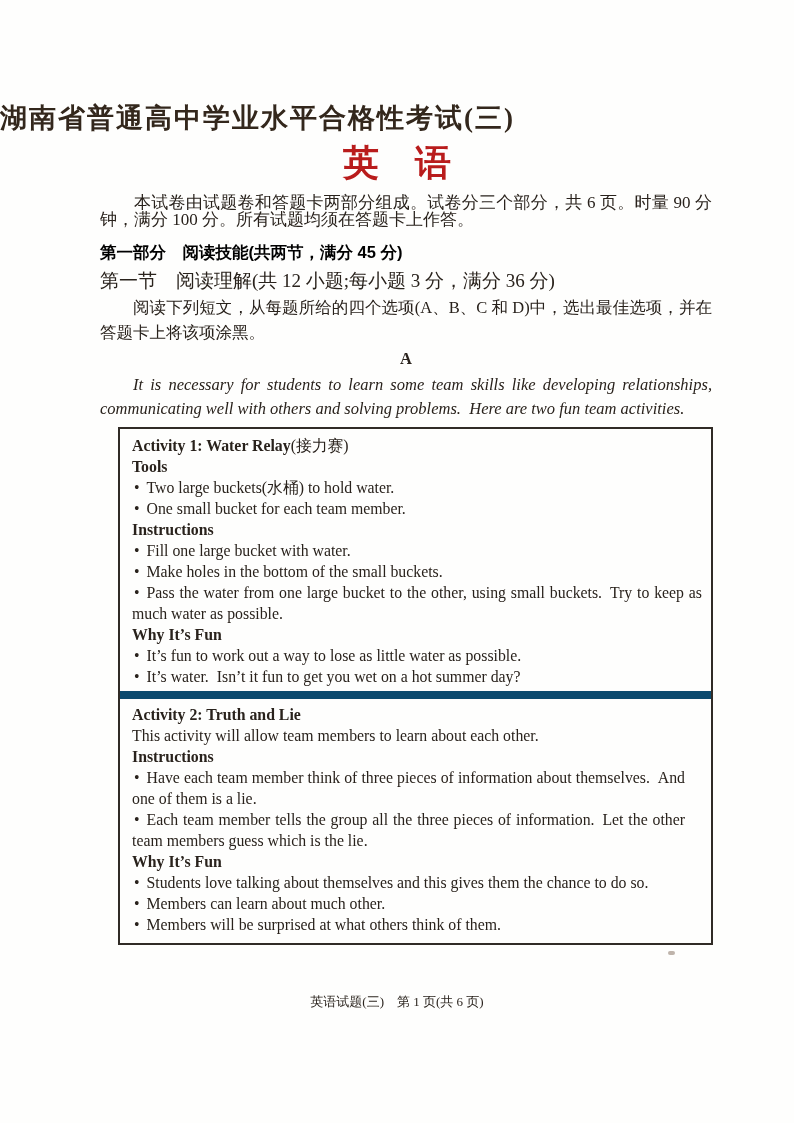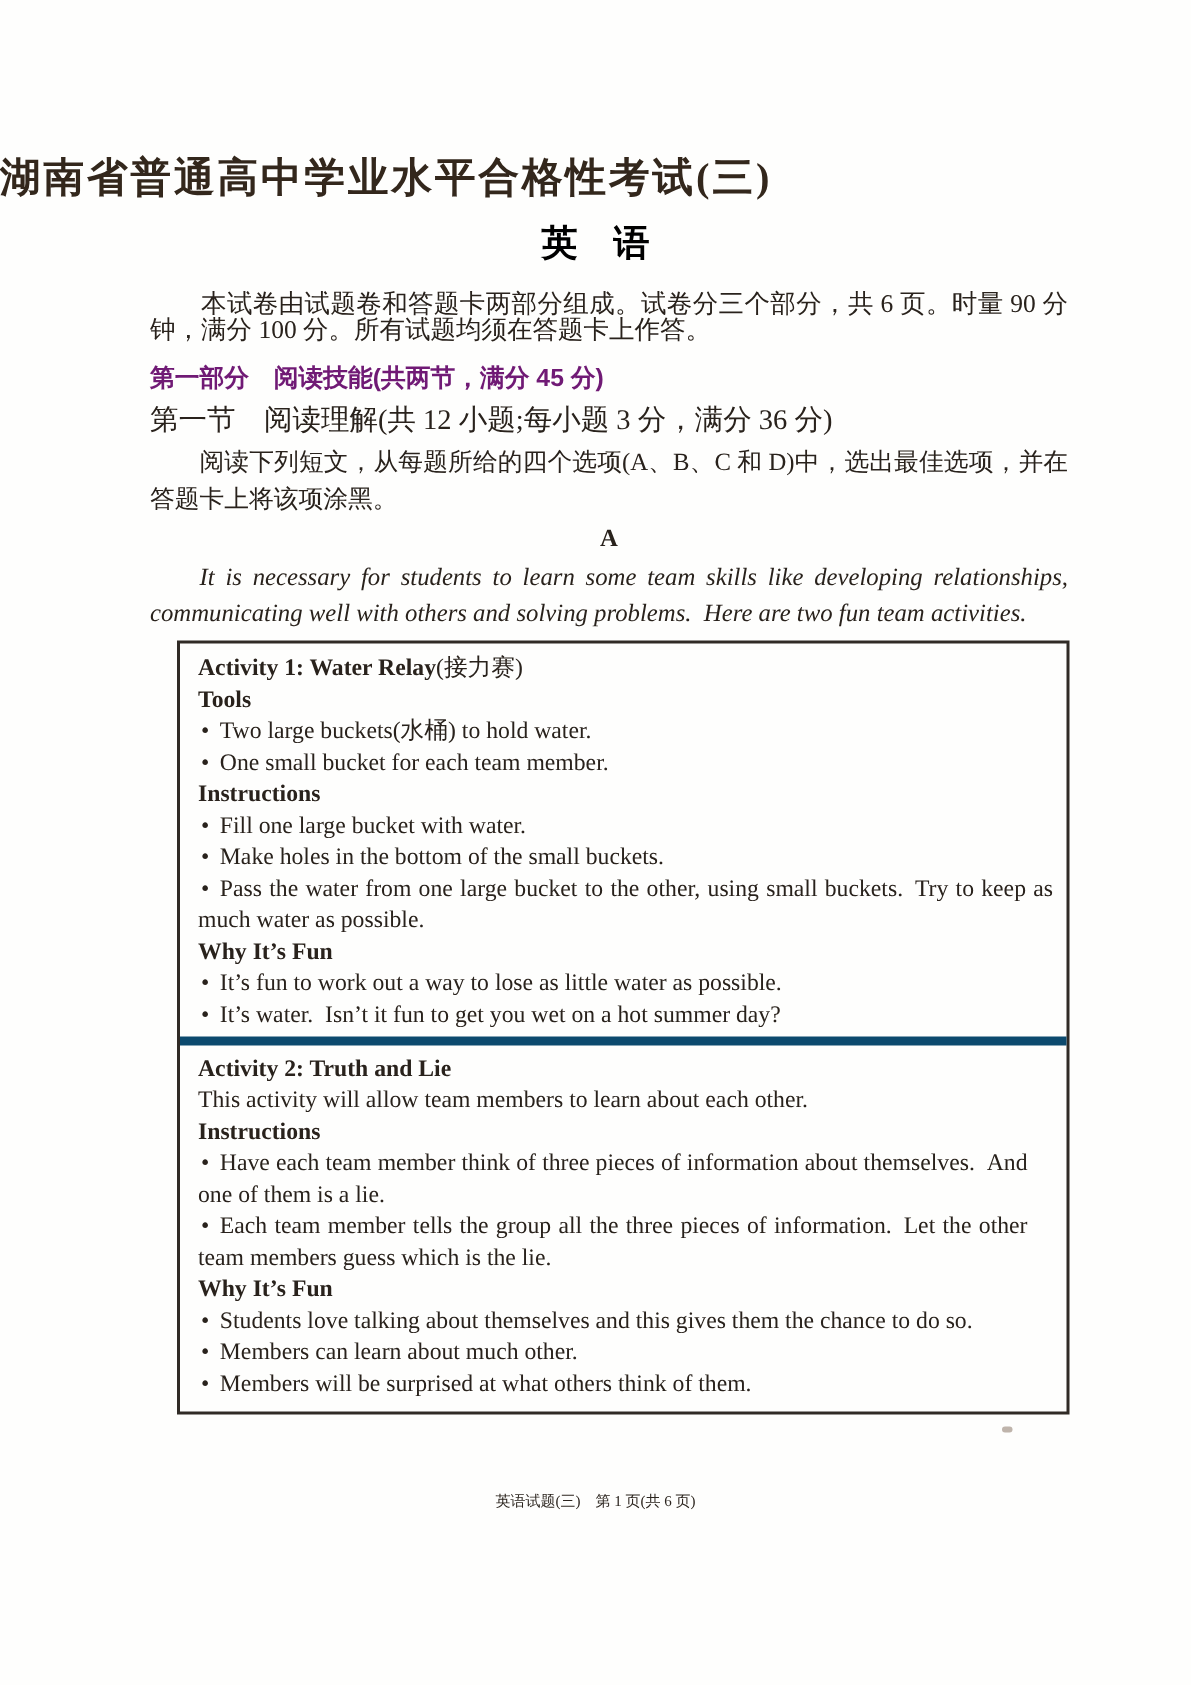--- a/index.html
+++ b/index.html
@@ -18,40 +18,40 @@
     text-align:left;
     font-size:27px;
     line-height:36px;
     letter-spacing:2px;
     color:#33271c;
     font-weight:600;
   }
   .subject-title{
     margin-top:6px;
     text-align:center;
-    font-size:24px;
+    font-size:36px;
     line-height:42px;
     font-weight:bold;
     font-family:"Liberation Sans","DejaVu Sans",sans-serif;
-    color:#000000;
+    color:#b91c1c;
   }
   .preface{
     margin:10px 82px 0 100px;
     font-size:17px;
     line-height:17px;
     text-indent:2em;
     text-align:justify;
   }
   .part-heading{
     margin:12px 82px 0 100px;
     font-size:16.5px;
     line-height:25px;
     font-weight:bold;
     font-family:"Liberation Sans","DejaVu Sans",sans-serif;
-    color:#701a75;
+    color:#000000;
   }
   .section-heading{
     margin:3px 82px 0 100px;
     font-size:19px;
     line-height:25px;
   }
   .directions{
     margin:2px 82px 0 100px;
     font-size:16.5px;
     line-height:25px;
@@ -73,36 +73,36 @@
     text-align:justify;
     font-style:italic;
   }
   .activity-box{
     margin:7px 0 0 118px;
     width:595px;
     border:2px solid #302b26;
     box-sizing:border-box;
   }
   .act{padding:6px 9px 4px 12px;}
-  .act.second{padding:5px 26px 8px 12px;border-top:6px solid #0c4a6e;}
+  .act.second{padding:5px 26px 8px 12px;border-top:8px solid #0c4a6e;}
   .act p{
     margin:0;
     font-size:15.8px;
     line-height:21px;
     text-align:justify;
   }
   .act .at b{font-weight:bold;}
   .act .bh{font-weight:bold;font-family:"Liberation Serif","DejaVu Serif",serif;}
   .act .dot{display:inline-block;margin:0 7px 0 2px;}
   .page-footer{
     position:absolute;
     top:992px;left:0;
     width:100%;
     text-align:center;
-    font-size:10px;
+    font-size:13px;
     line-height:20px;
     color:#2b241e;
   }
   .speck{
     position:absolute;
     left:668px;top:951px;
     width:7px;height:4px;
     background:#8a7668;
     opacity:.55;
     border-radius:2px;

